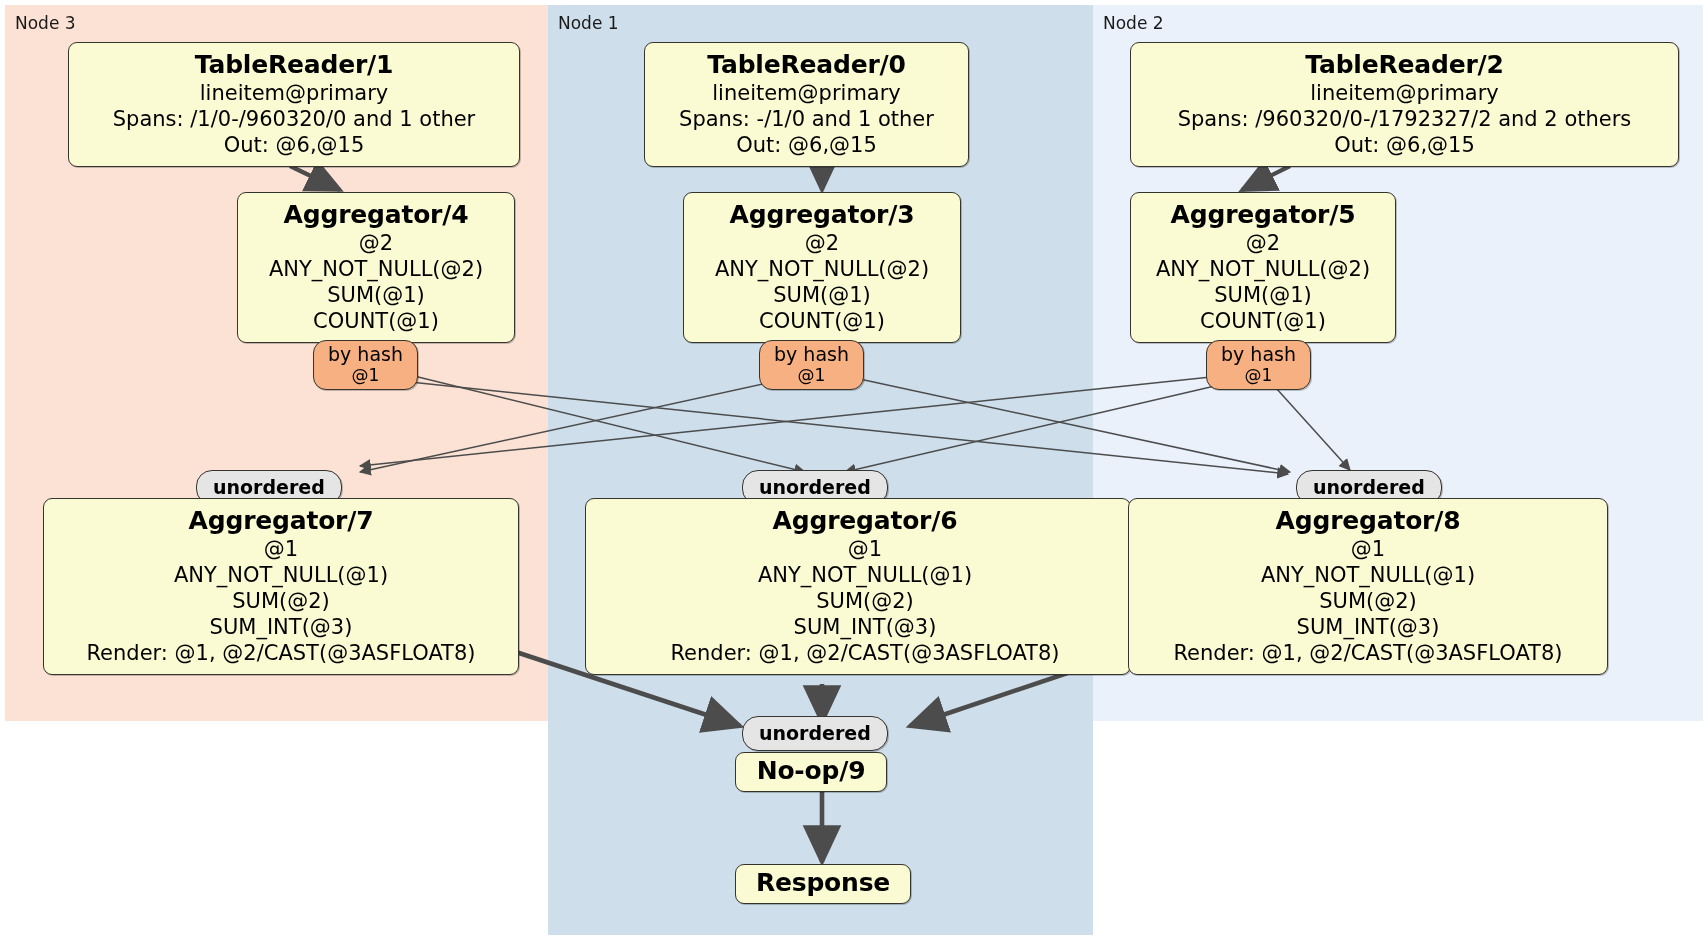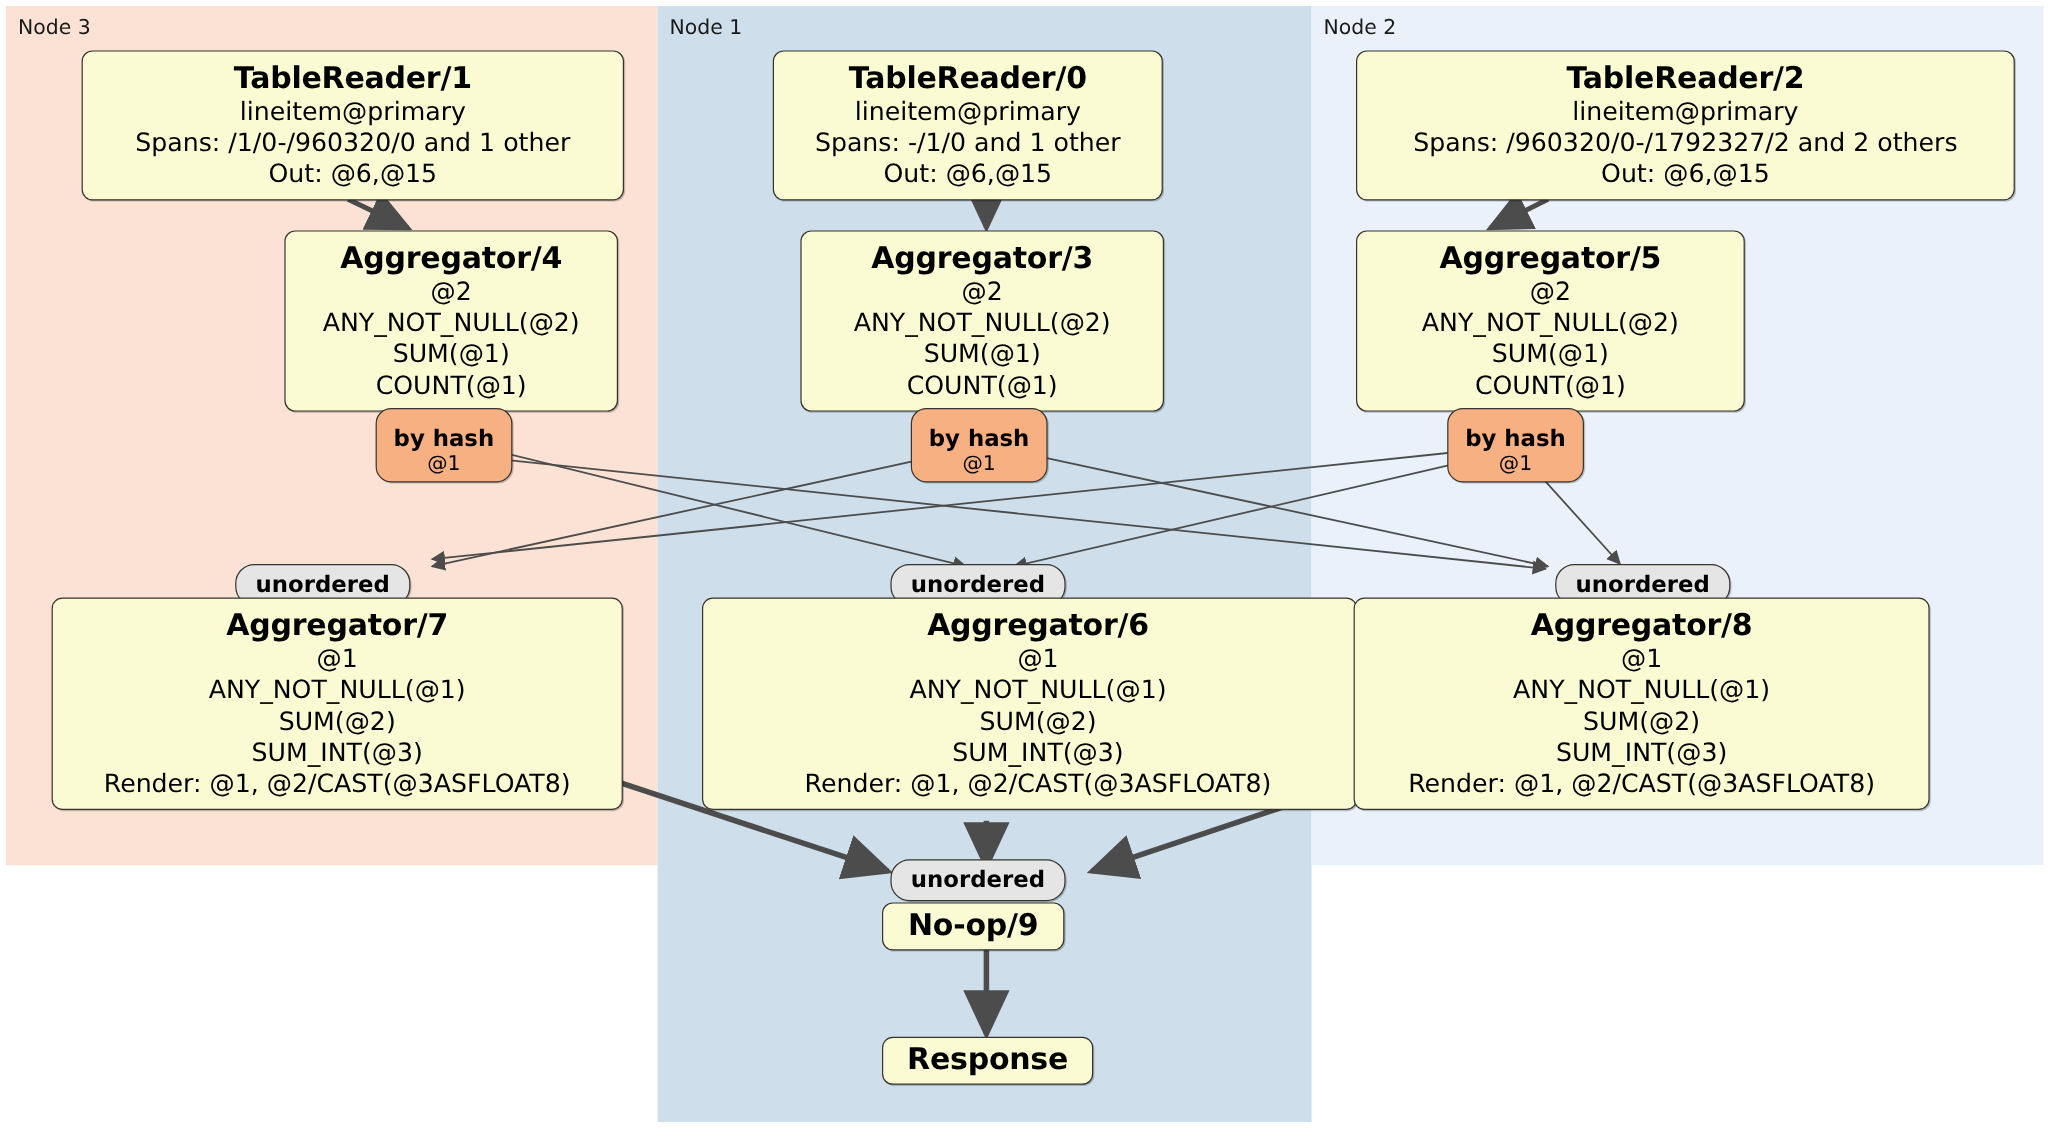--- a/index.html
+++ b/index.html
@@ -89,24 +89,23 @@
     text-align: center;
     color: #000;
     box-shadow: 1px 1px 0 rgba(0,0,0,0.22);
   }
   .badge.hash {
     background: #f7b081;
     border-radius: 13px;
     padding: 2px 14px 4px 14px;
   }
   .badge.hash .b1 {
-    font-weight: bold;
+    font-weight: normal;
     font-size: 19px;
     line-height: 22px;
-    margin-top: 12px;
   }
   .badge.hash .b2 {
     font-size: 17px;
     line-height: 20px;
   }
   .badge.unordered {
     background: #e5e5e5;
     border-radius: 16px;
     padding: 4px 16px 5px 16px;
     font-weight: bold;
@@ -185,29 +184,29 @@
   </div>
 
   <div class="proc" style="left:237px; top:192px; width:278px;">
     <div class="title">Aggregator/4</div>
     <div class="ln">@2</div>
     <div class="ln">ANY_NOT_NULL(@2)</div>
     <div class="ln">SUM(@1)</div>
     <div class="ln">COUNT(@1)</div>
   </div>
 
-  <div class="proc" style="left:667px; top:192px; width:303px;">
+  <div class="proc" style="left:683px; top:192px; width:278px;">
     <div class="title">Aggregator/3</div>
     <div class="ln">@2</div>
     <div class="ln">ANY_NOT_NULL(@2)</div>
     <div class="ln">SUM(@1)</div>
     <div class="ln">COUNT(@1)</div>
   </div>
 
-  <div class="proc" style="left:1130px; top:192px; width:324px;">
+  <div class="proc" style="left:1130px; top:192px; width:266px;">
     <div class="title">Aggregator/5</div>
     <div class="ln">@2</div>
     <div class="ln">ANY_NOT_NULL(@2)</div>
     <div class="ln">SUM(@1)</div>
     <div class="ln">COUNT(@1)</div>
   </div>
 
   <div class="badge hash" style="left:313px; top:340px;">
     <div class="b1">by hash</div>
     <div class="b2">@1</div>

